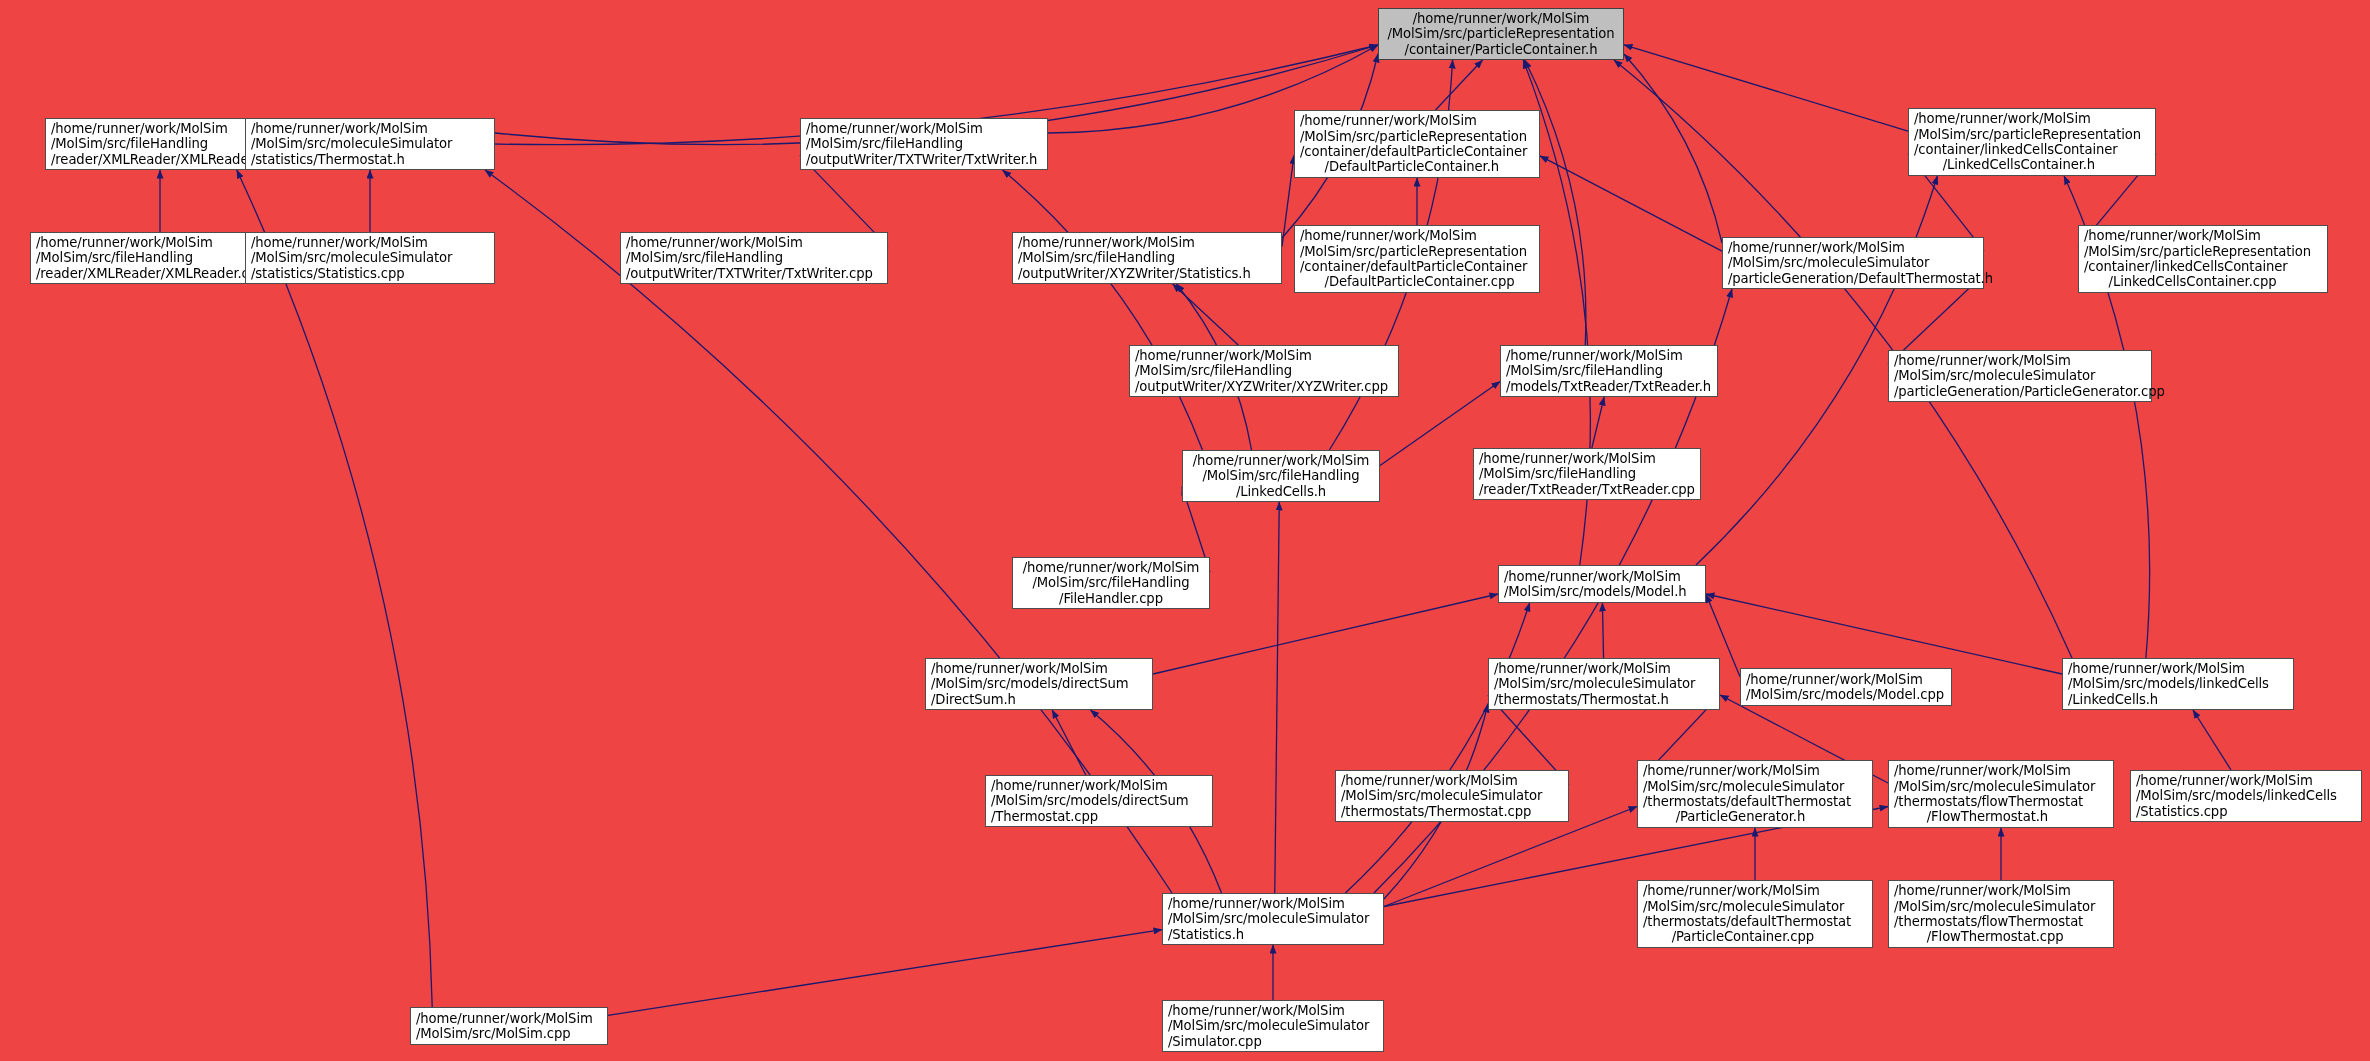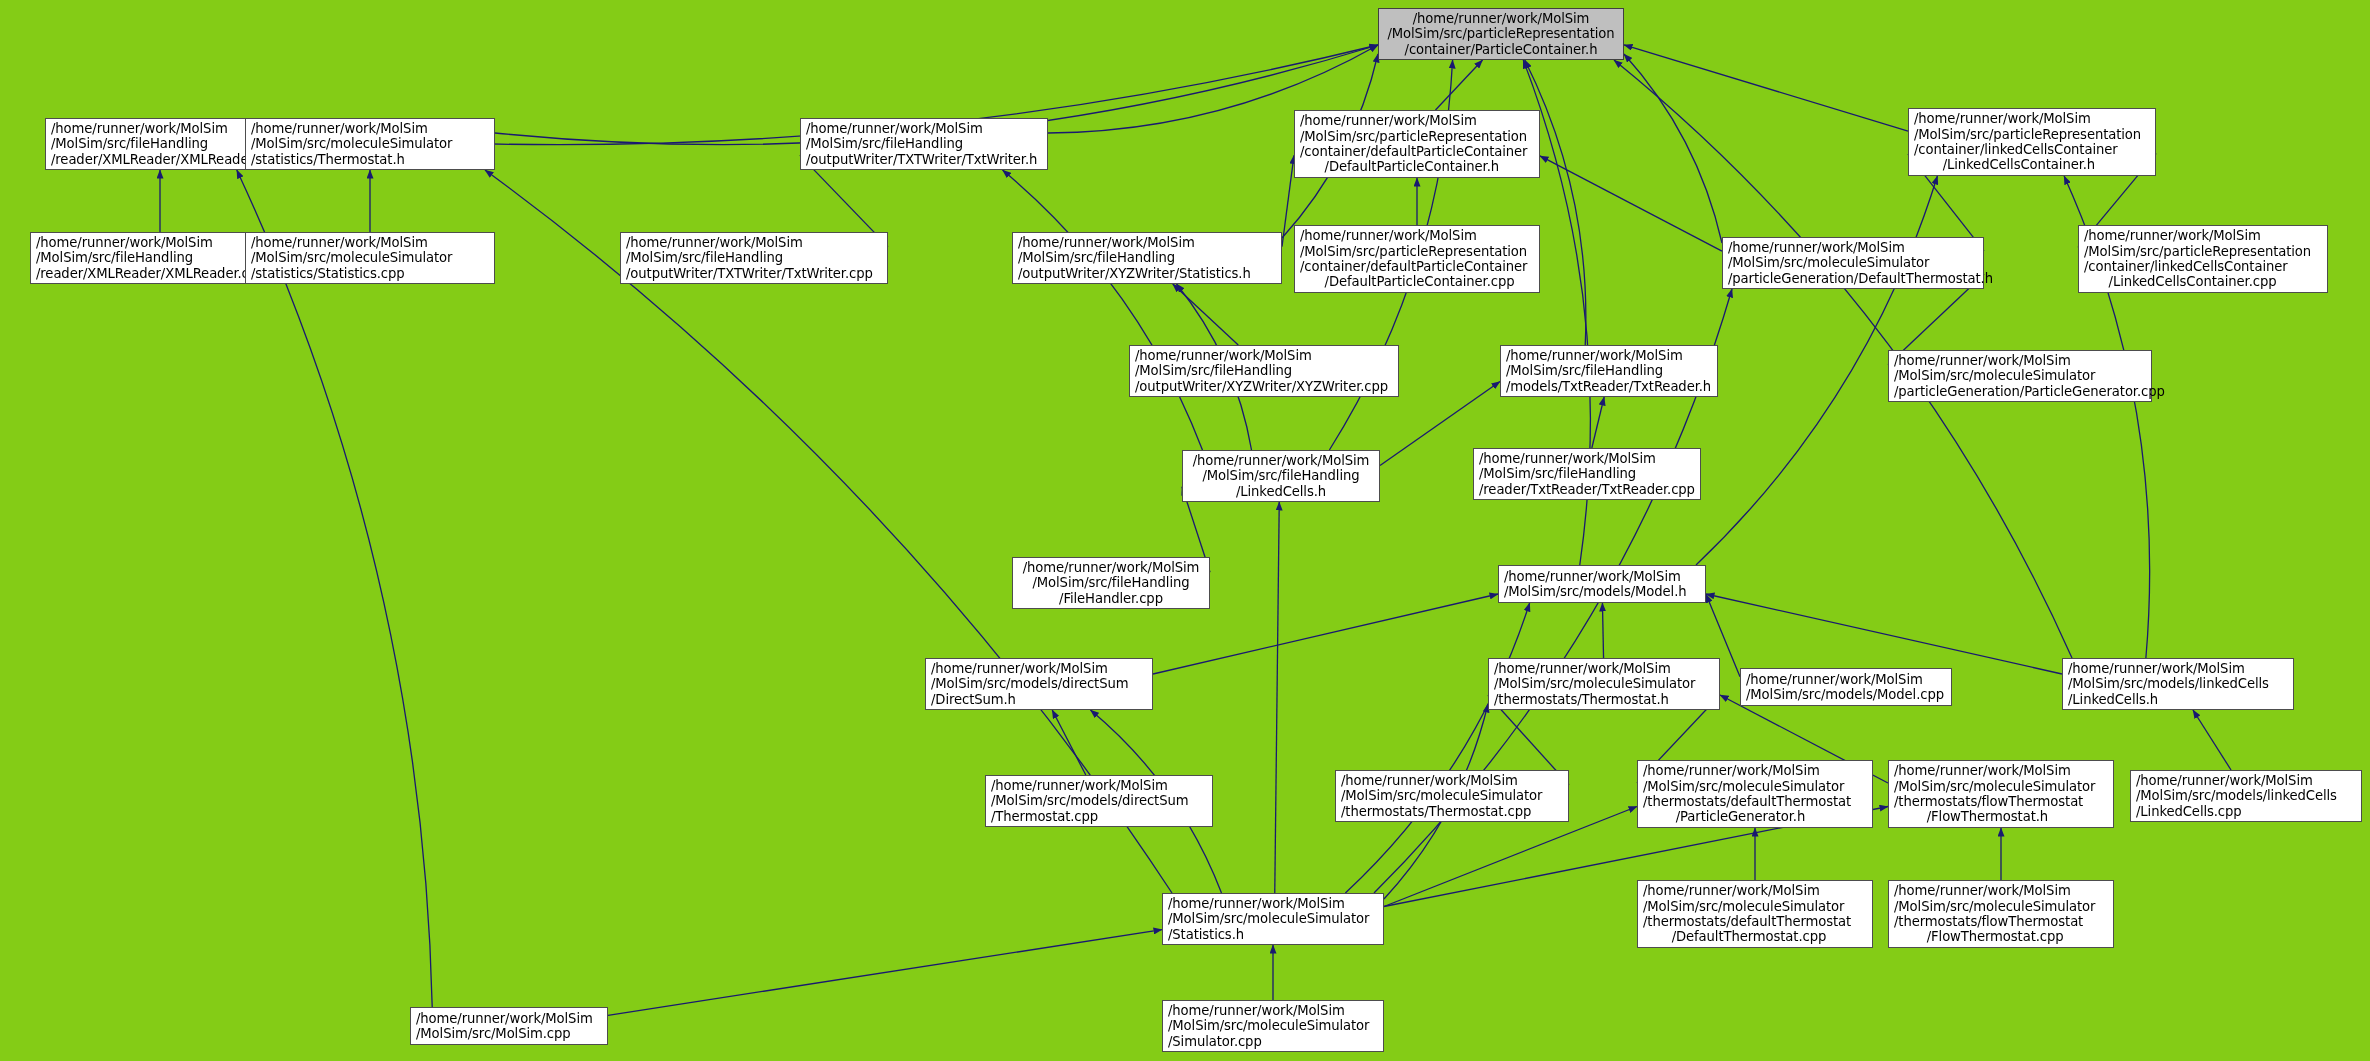--- a/index.html
+++ b/index.html
@@ -8,21 +8,21 @@
     padding: 0;
     background: #ffffff;
   }
   body {
     font-family: "DejaVu Sans", "Liberation Sans", sans-serif;
   }
   #graph-canvas {
     position: relative;
     width: 2370px;
     height: 1061px;
-    background: #84cc16;
+    background: #ef4444;
     overflow: hidden;
   }
   #edge-layer {
     position: absolute;
     left: 0;
     top: 0;
     width: 2370px;
     height: 1061px;
     pointer-events: none;
   }
@@ -136,20 +136,20 @@
     <div class="gnode" style="left: 1182px; top: 450px; width: 198px; height: 52px;"><span class="ln">/home/runner/work/MolSim</span><span class="ln">/MolSim/src/fileHandling</span><span class="ln">/LinkedCells.h</span></div>
     <div class="gnode" style="left: 1012px; top: 557px; width: 198px; height: 52px;"><span class="ln">/home/runner/work/MolSim</span><span class="ln">/MolSim/src/fileHandling</span><span class="ln">/FileHandler.cpp</span></div>
     <div class="gnode" style="left: 1498px; top: 565px; width: 208px; height: 38px;"><span class="ln lft">/home/runner/work/MolSim</span><span class="ln lft">/MolSim/src/models/Model.h</span></div>
     <div class="gnode" style="left: 1740px; top: 668px; width: 212px; height: 38px;"><span class="ln lft">/home/runner/work/MolSim</span><span class="ln lft">/MolSim/src/models/Model.cpp</span></div>
     <div class="gnode" style="left: 925px; top: 658px; width: 228px; height: 52px;"><span class="ln lft">/home/runner/work/MolSim</span><span class="ln lft">/MolSim/src/models/directSum</span><span class="ln lft">/DirectSum.h</span></div>
     <div class="gnode" style="left: 985px; top: 775px; width: 228px; height: 52px;"><span class="ln lft">/home/runner/work/MolSim</span><span class="ln lft">/MolSim/src/models/directSum</span><span class="ln lft">/Thermostat.cpp</span></div>
     <div class="gnode" style="left: 1488px; top: 658px; width: 232px; height: 52px;"><span class="ln lft">/home/runner/work/MolSim</span><span class="ln lft">/MolSim/src/moleculeSimulator</span><span class="ln lft">/thermostats/Thermostat.h</span></div>
     <div class="gnode" style="left: 1335px; top: 770px; width: 234px; height: 52px;"><span class="ln lft">/home/runner/work/MolSim</span><span class="ln lft">/MolSim/src/moleculeSimulator</span><span class="ln lft">/thermostats/Thermostat.cpp</span></div>
     <div class="gnode" style="left: 1637px; top: 760px; width: 236px; height: 68px;"><span class="ln lft">/home/runner/work/MolSim</span><span class="ln lft">/MolSim/src/moleculeSimulator</span><span class="ln lft">/thermostats/defaultThermostat</span><span class="ln lft">        /ParticleGenerator.h</span></div>
     <div class="gnode" style="left: 1888px; top: 760px; width: 226px; height: 68px;"><span class="ln lft">/home/runner/work/MolSim</span><span class="ln lft">/MolSim/src/moleculeSimulator</span><span class="ln lft">/thermostats/flowThermostat</span><span class="ln lft">        /FlowThermostat.h</span></div>
-    <div class="gnode" style="left: 1637px; top: 880px; width: 236px; height: 68px;"><span class="ln lft">/home/runner/work/MolSim</span><span class="ln lft">/MolSim/src/moleculeSimulator</span><span class="ln lft">/thermostats/defaultThermostat</span><span class="ln lft">       /DefaultThermostat.cpp</span></div>
+    <div class="gnode" style="left: 1637px; top: 880px; width: 236px; height: 68px;"><span class="ln lft">/home/runner/work/MolSim</span><span class="ln lft">/MolSim/src/moleculeSimulator</span><span class="ln lft">/thermostats/defaultThermostat</span><span class="ln lft">       /ParticleContainer.cpp</span></div>
     <div class="gnode" style="left: 1888px; top: 880px; width: 226px; height: 68px;"><span class="ln lft">/home/runner/work/MolSim</span><span class="ln lft">/MolSim/src/moleculeSimulator</span><span class="ln lft">/thermostats/flowThermostat</span><span class="ln lft">        /FlowThermostat.cpp</span></div>
     <div class="gnode" style="left: 2062px; top: 658px; width: 232px; height: 52px;"><span class="ln lft">/home/runner/work/MolSim</span><span class="ln lft">/MolSim/src/models/linkedCells</span><span class="ln lft">/LinkedCells.h</span></div>
-    <div class="gnode" style="left: 2130px; top: 770px; width: 232px; height: 52px;"><span class="ln lft">/home/runner/work/MolSim</span><span class="ln lft">/MolSim/src/models/linkedCells</span><span class="ln lft">/LinkedCells.cpp</span></div>
+    <div class="gnode" style="left: 2130px; top: 770px; width: 232px; height: 52px;"><span class="ln lft">/home/runner/work/MolSim</span><span class="ln lft">/MolSim/src/models/linkedCells</span><span class="ln lft">/Statistics.cpp</span></div>
     <div class="gnode" style="left: 1162px; top: 893px; width: 222px; height: 52px;"><span class="ln lft">/home/runner/work/MolSim</span><span class="ln lft">/MolSim/src/moleculeSimulator</span><span class="ln lft">/Statistics.h</span></div>
     <div class="gnode" style="left: 1162px; top: 1000px; width: 222px; height: 52px;"><span class="ln lft">/home/runner/work/MolSim</span><span class="ln lft">/MolSim/src/moleculeSimulator</span><span class="ln lft">/Simulator.cpp</span></div>
     <div class="gnode" style="left: 410px; top: 1007px; width: 198px; height: 38px;"><span class="ln lft">/home/runner/work/MolSim</span><span class="ln lft">/MolSim/src/MolSim.cpp</span></div>
   </div>
 
 </body></html>

